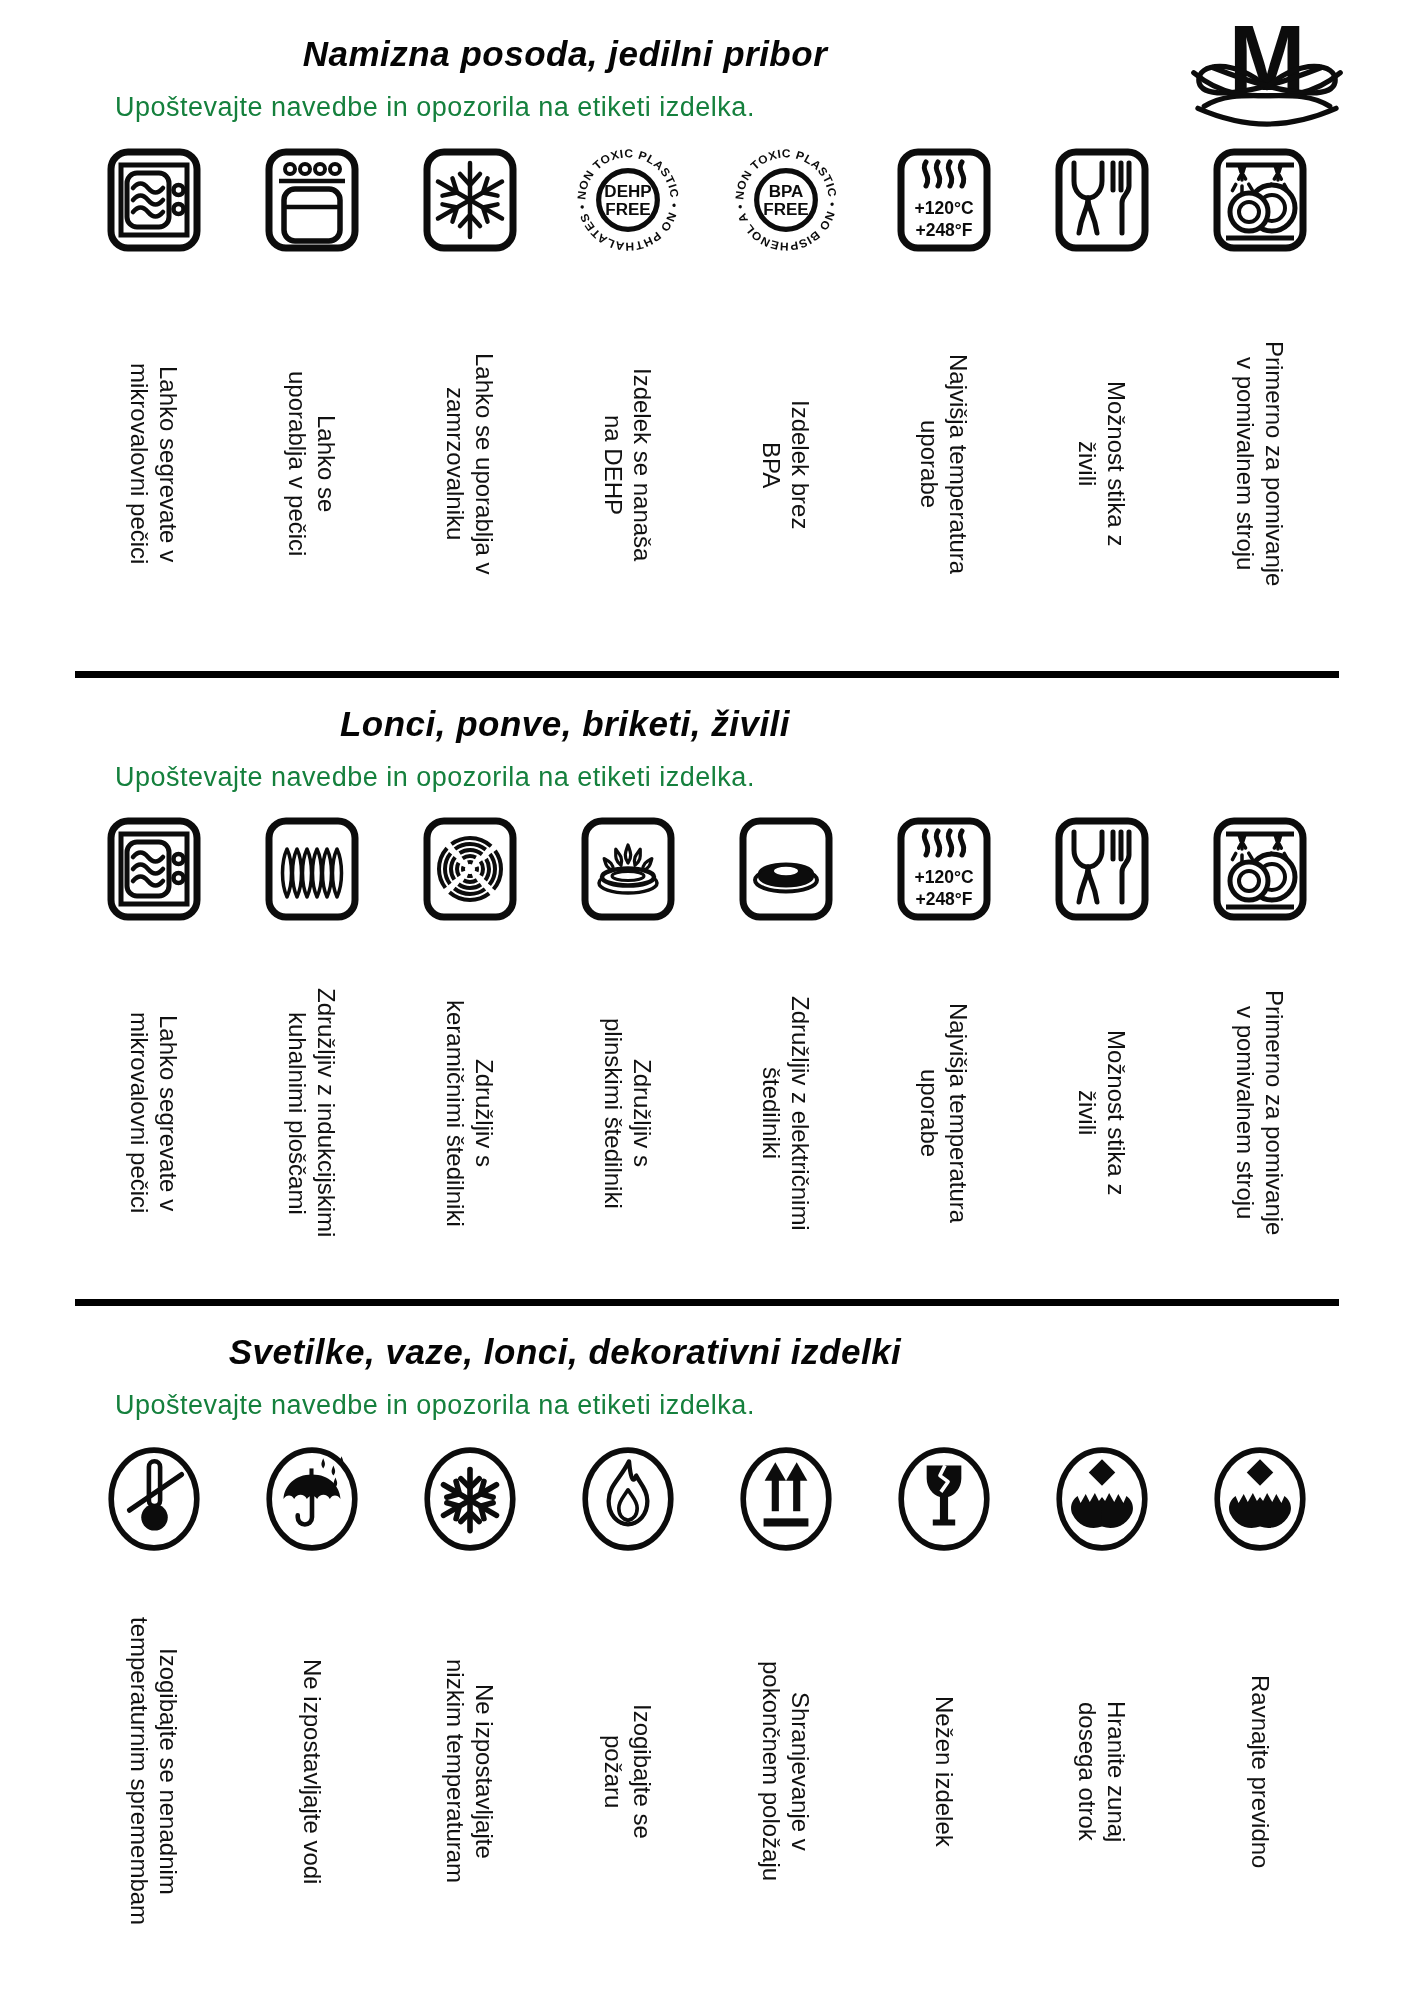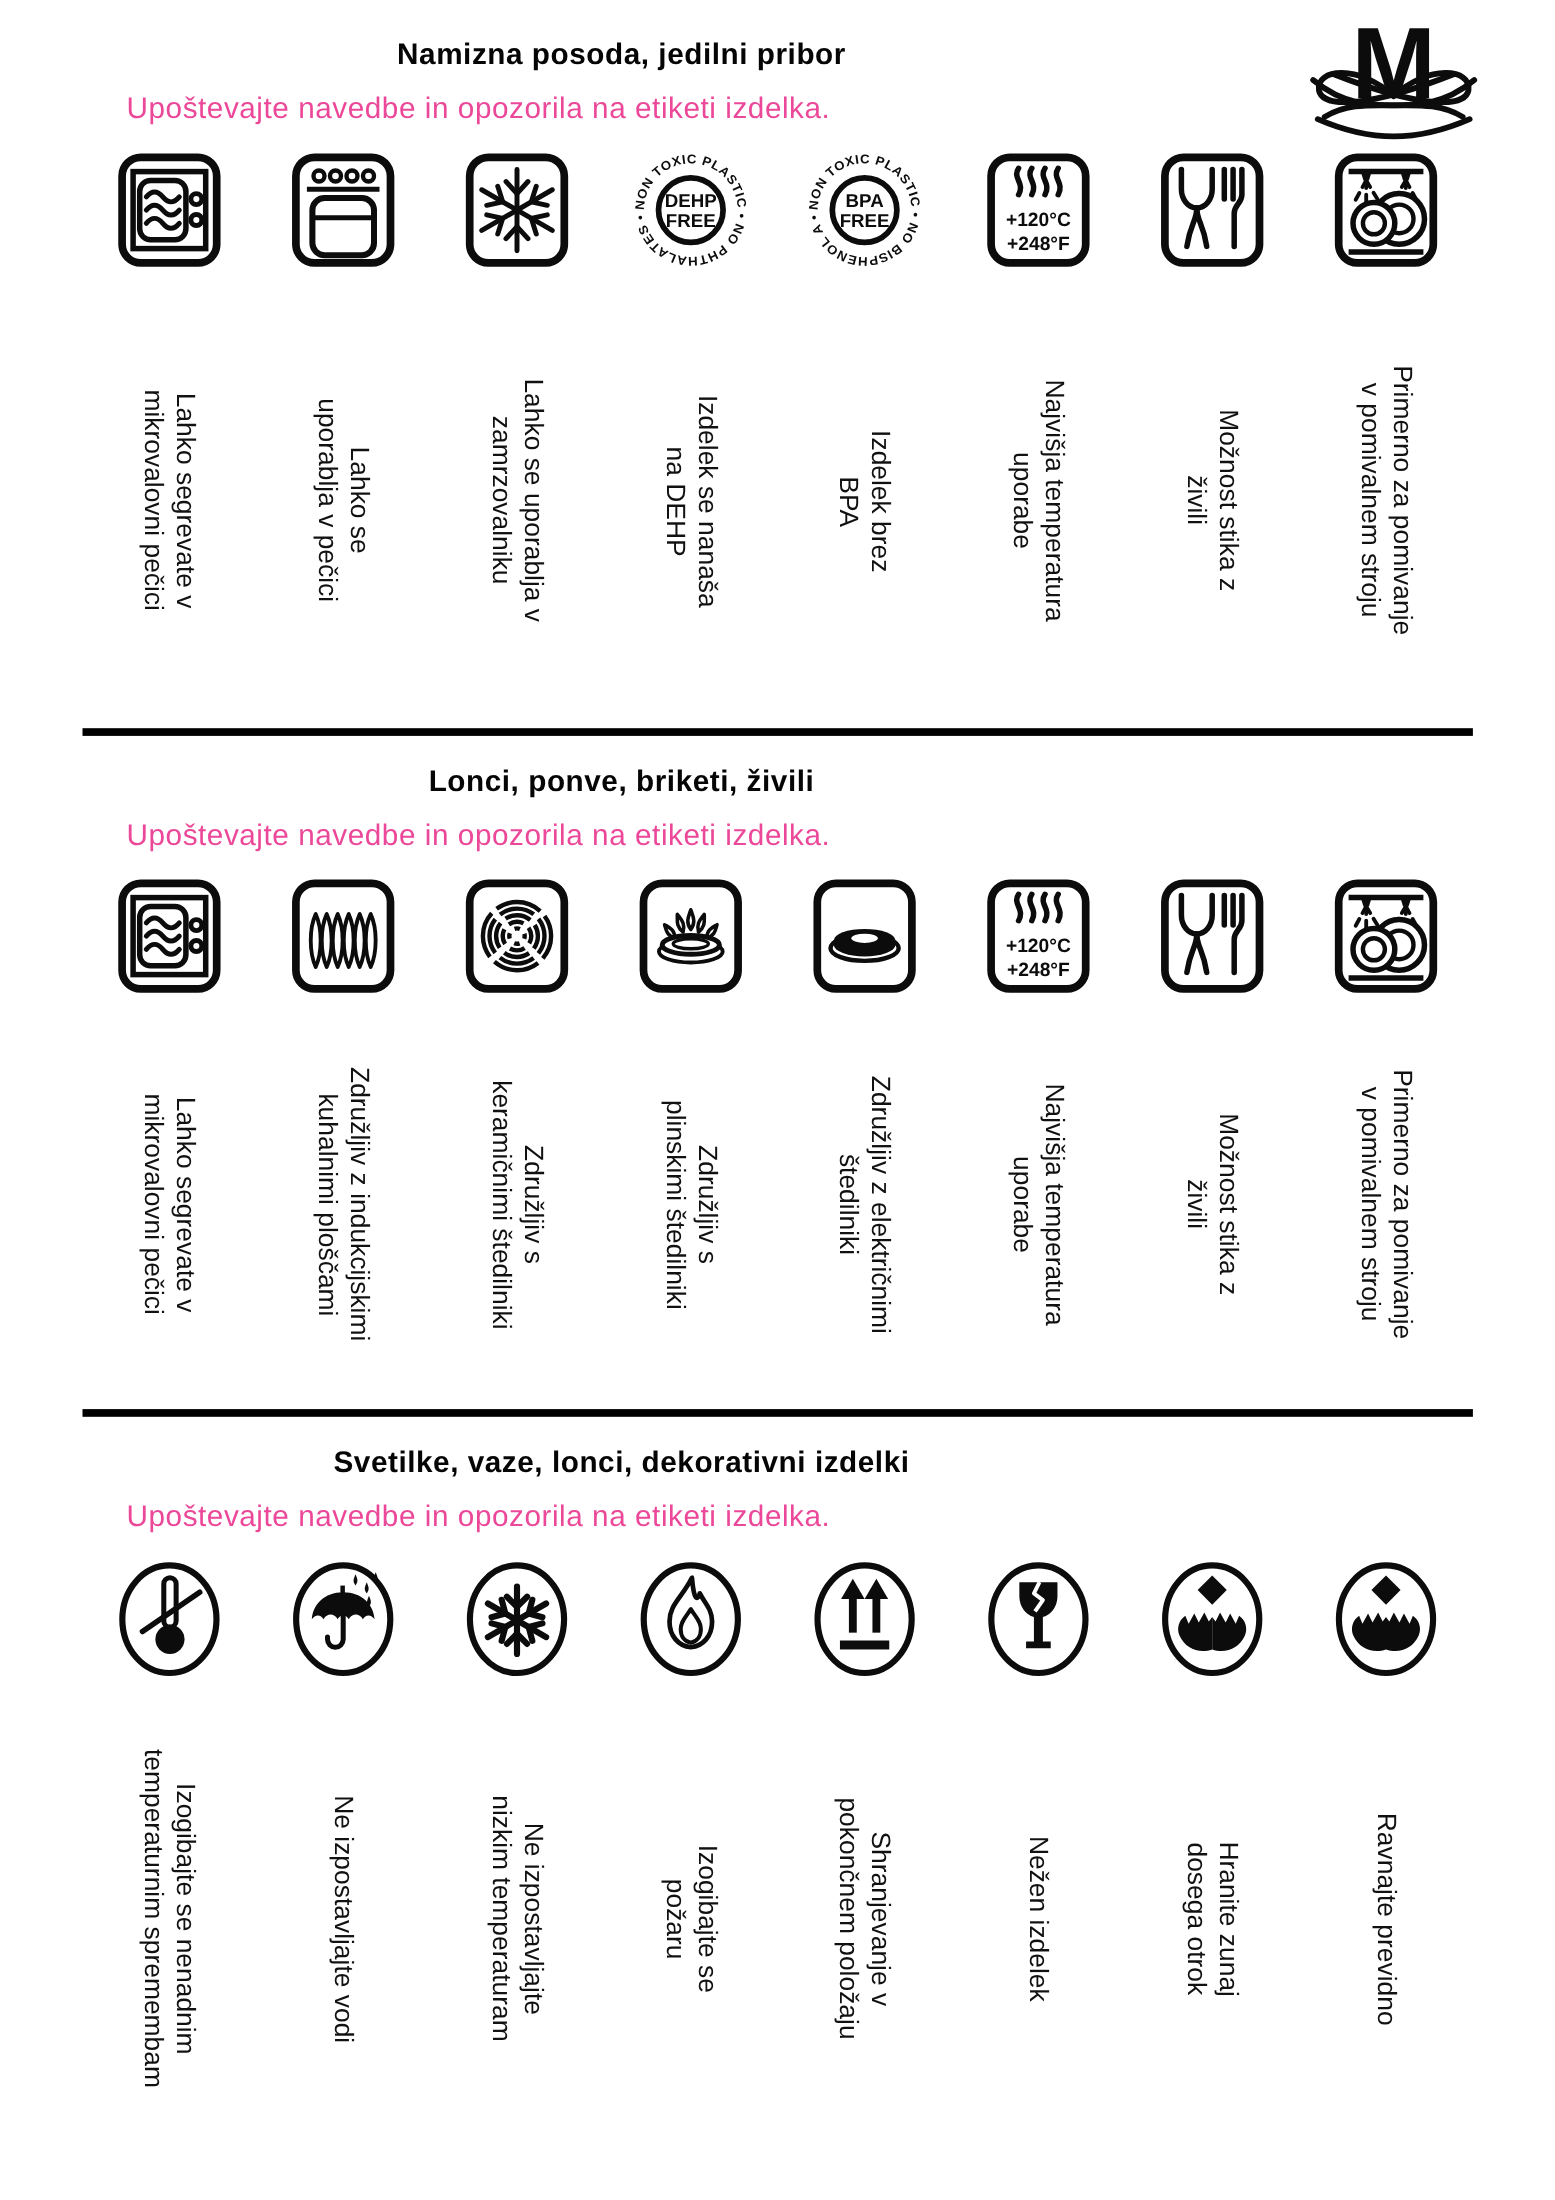--- a/index.html
+++ b/index.html
@@ -9,25 +9,25 @@
     font-family: "Liberation Sans", sans-serif; color:#0c0c0c;
     position: relative;
   }
   .page { padding: 34px 75px 0 75px; position: relative; height: 100%; }
 
   .logo {
     position: absolute; top: 10px; right: 42px; width: 210px; height: 136px;
   }
 
   .s-title {
-    font-size: 27px; font-weight: 800; letter-spacing: .5px;
-    width: 980px; text-align: center; margin: 0 0 18px 0; color:#050505;
+    font-size: 35px; font-weight: 800; letter-spacing: .5px;
+    width: 980px; text-align: center; margin: 0 0 18px 0; color:#050505;font-style:italic;
   }
   .s-sub {
-    font-size: 27px; font-weight: 200; color: #ec4899;
+    font-size: 27px; font-weight: 200; color: #15803d;
     margin: 0 0 0 40px; letter-spacing: .5px;
   }
   .icons-row {
     display: grid; grid-template-columns: repeat(8, 1fr);
     margin-top: 24px; align-items: center; justify-items: center;
   }
   .item { display: flex; flex-direction: column; align-items: center; }
   .icon { display: block; }
 
   .label-wrap {

